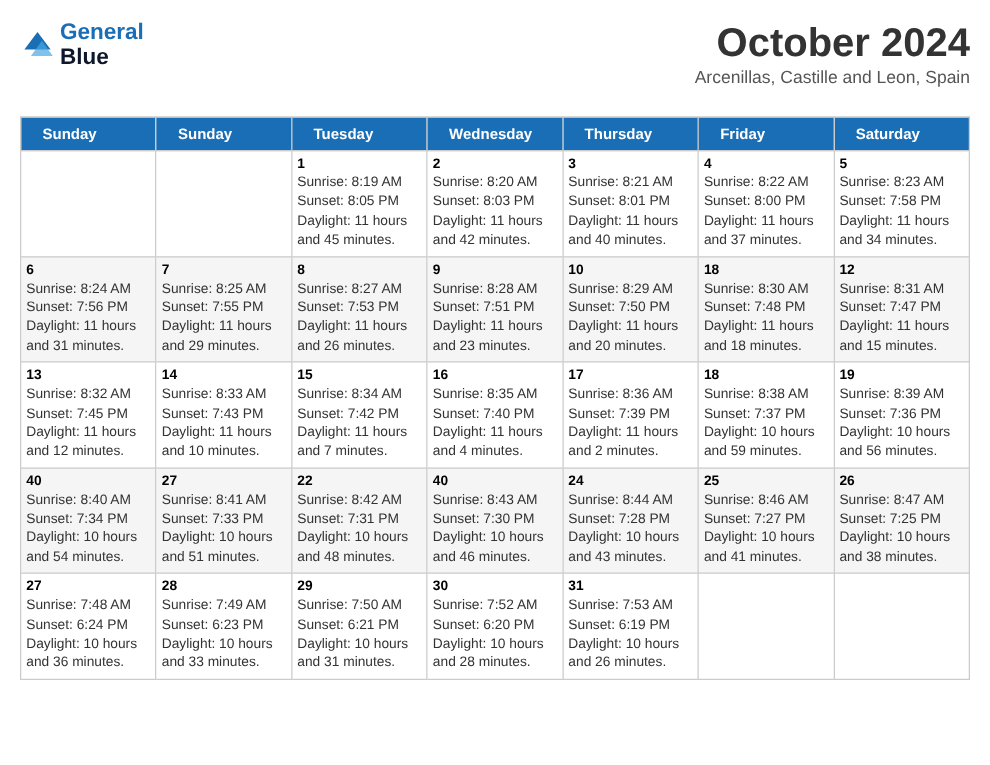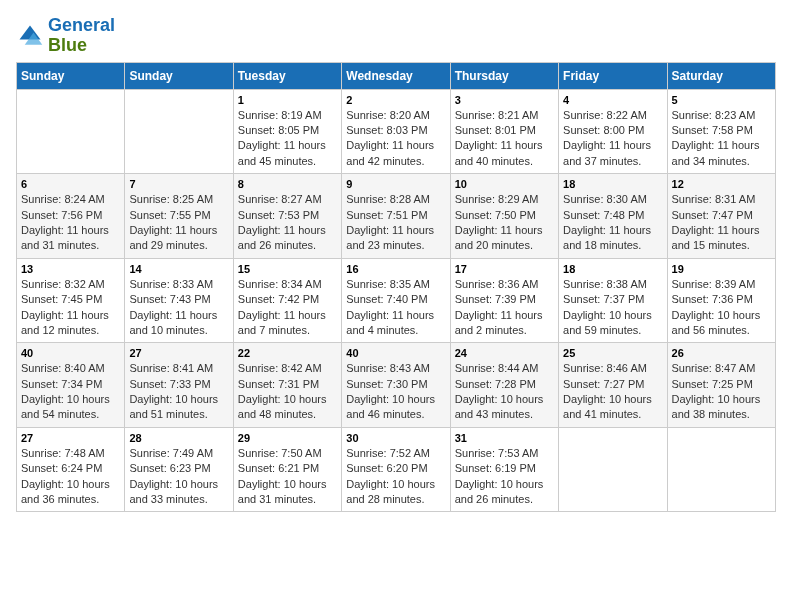--- a/index.html
+++ b/index.html
@@ -7,21 +7,21 @@
       font-family: Arial, sans-serif;
       background: #fff;
       width: 792px;
       min-height: 612px;
       padding: 16px;
     }
     .header {
       display: flex;
       justify-content: space-between;
       align-items: flex-start;
-      margin-bottom: 6px;
+      margin-bottom: 24px;
     }
     .logo {
       display: flex;
       align-items: center;
       gap: 4px;
     }
     .logo-text {
       font-size: 18px;
       font-weight: bold;
       color: #333;
@@ -47,21 +47,21 @@
       color: #555;
     }
     table {
       width: 100%;
       border-collapse: collapse;
       font-size: 10.5px;
     }
     thead tr th {
       background: #1a6eb5;
       color: #fff;
-      padding: 6px 4px;
+      padding: 6px 17px;
       text-align: left;
       font-size: 12px;
       border: 1px solid #ccc;
     }
     tbody tr td {
       border: 1px solid #ccc;
       vertical-align: top;
       padding: 4px;
       min-height: 70px;
       width: 108px;
@@ -91,22 +91,26 @@
 <body>
 
 <div class="header">
   <div class="logo">
     <svg class="logo-icon" viewBox="0 0 32 32">
       <polygon points="16,4 28,20 4,20" fill="#1a6eb5"></polygon>
       <polygon points="20,12 30,26 10,26" fill="#4aa8e0" opacity="0.7"></polygon>
     </svg>
     <div class="logo-text">
       <div><span>General</span></div>
-      <div style="color:#4d7c0f;">Blue</div>
+      <div style="color:#0f172a;">Blue</div>
     </div>
+  </div>
+  <div class="title-block">
+    <div class="month-title">October 2024</div>
+    <div class="location">Arcenillas, Castille and Leon, Spain</div>
   </div>
 </div>
 
 <table>
   <thead>
     <tr>
     <th>Sunday</th>
         <th>Sunday</th>
         <th>Tuesday</th>
         <th>Wednesday</th>

